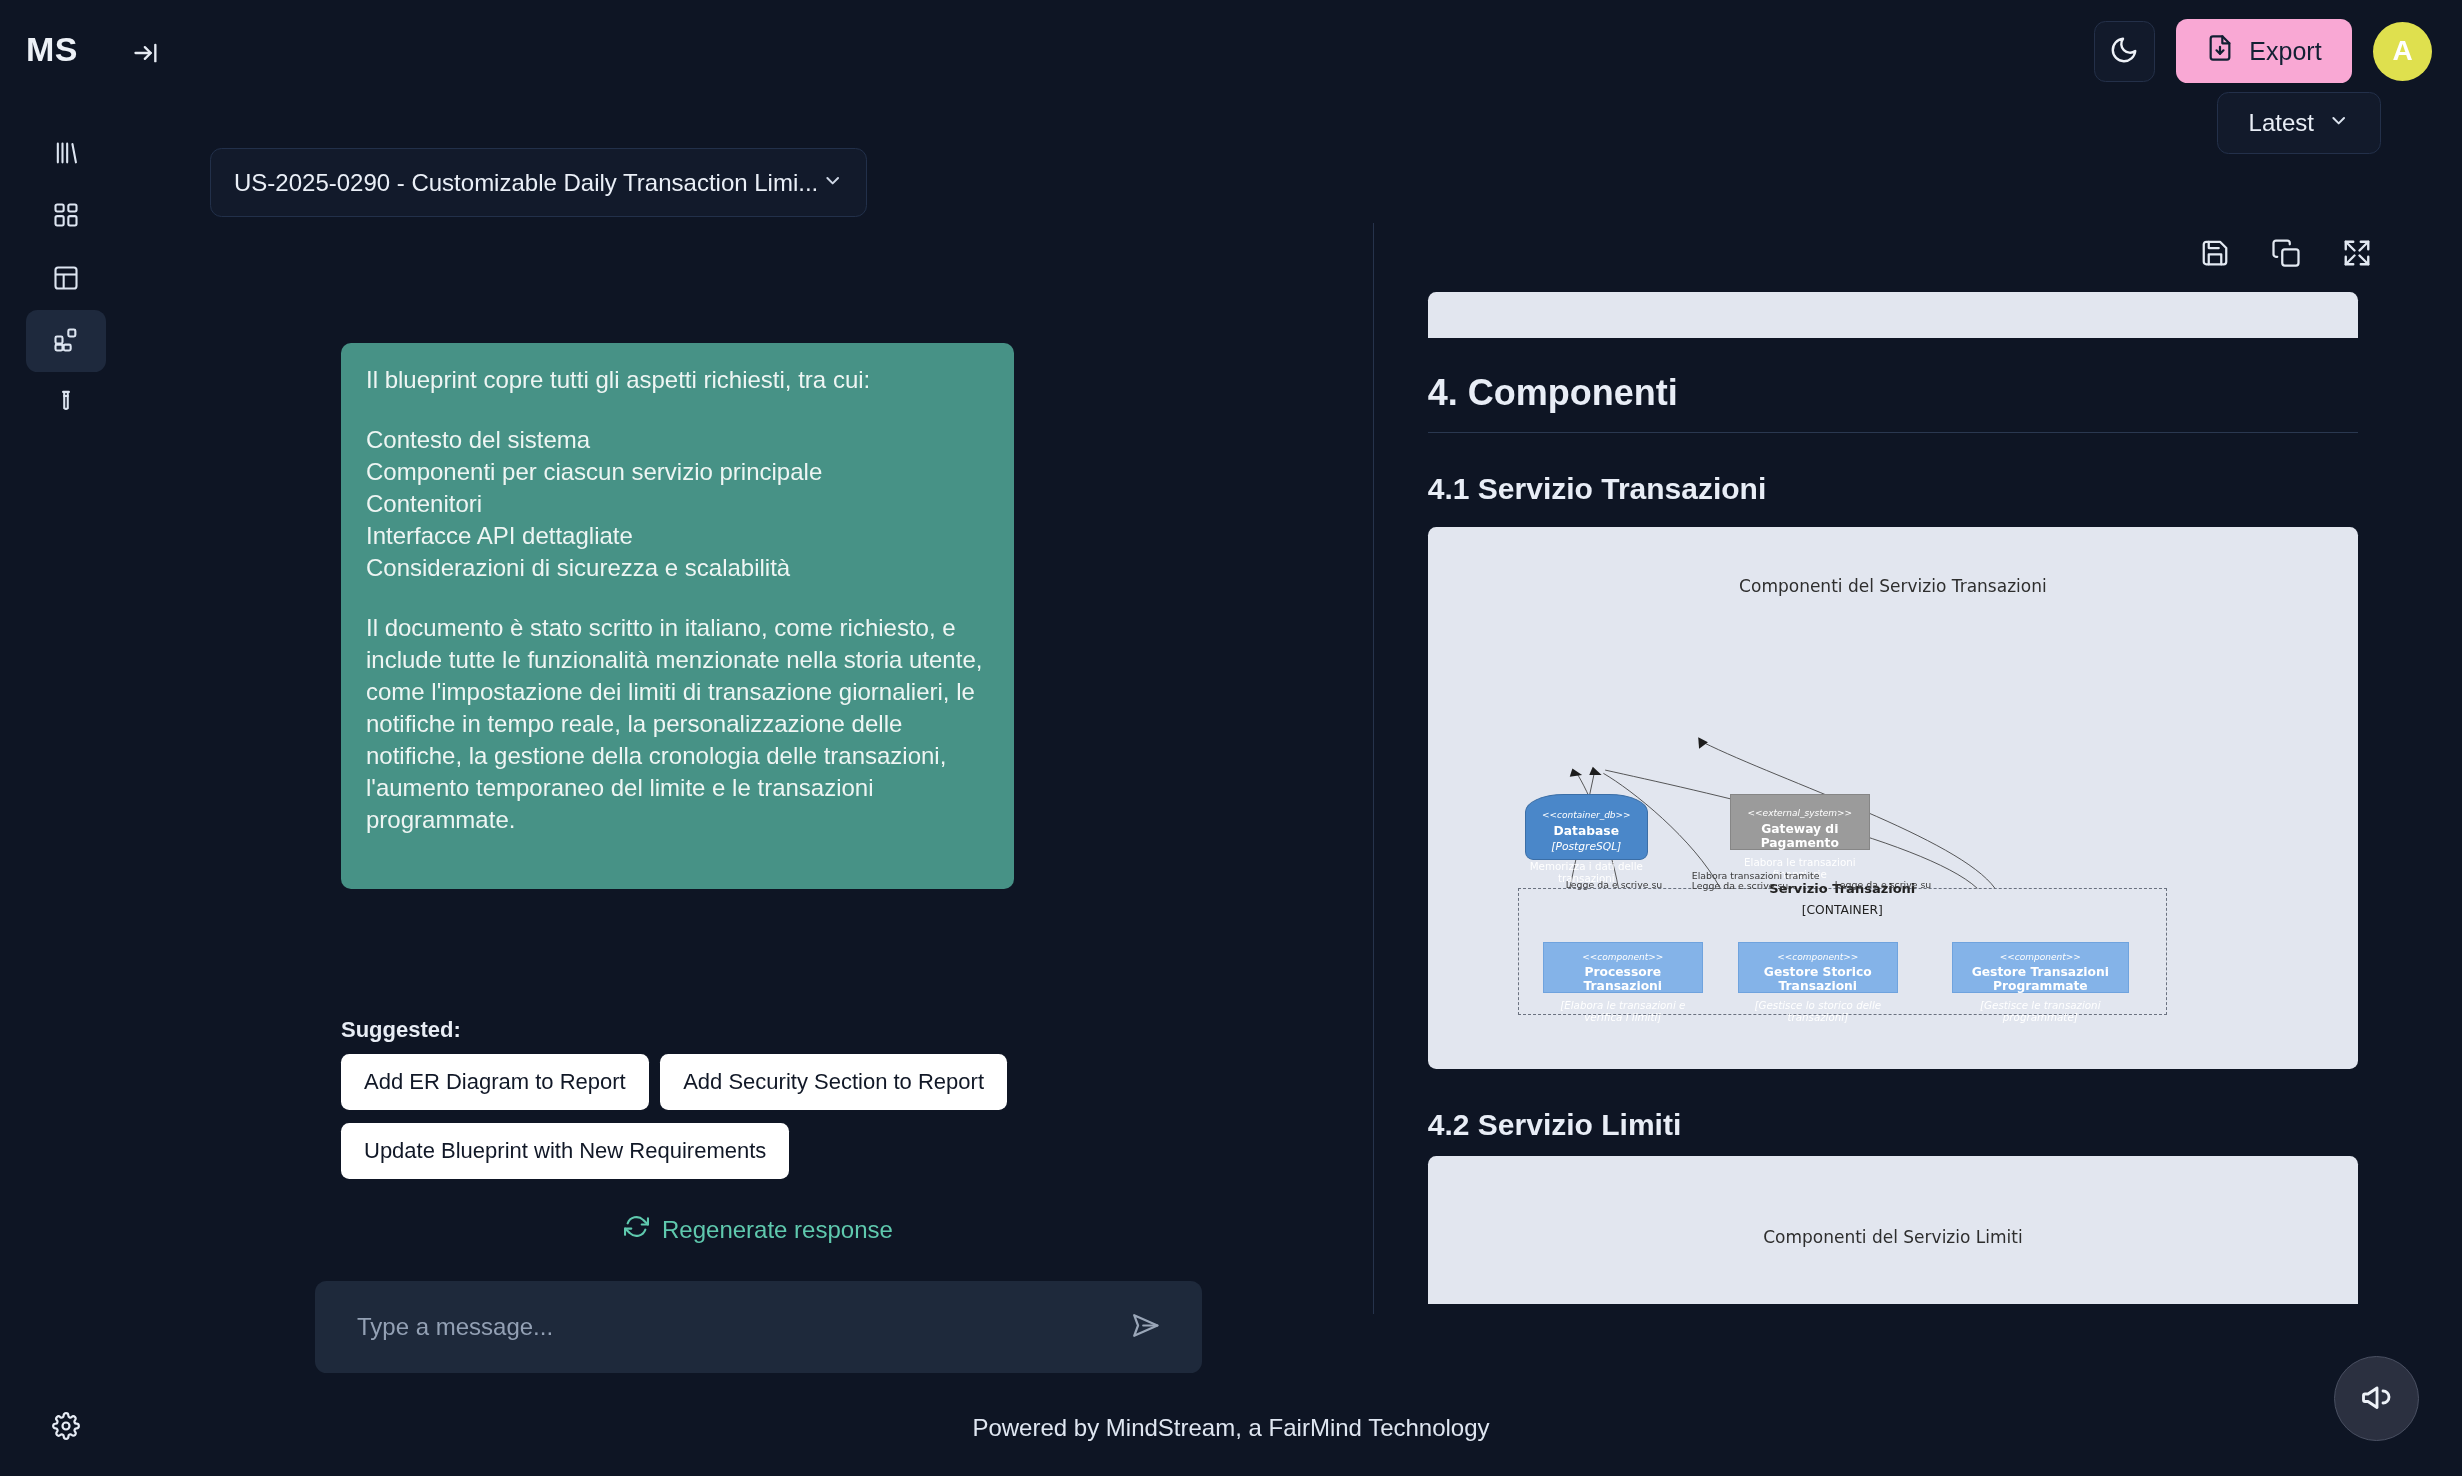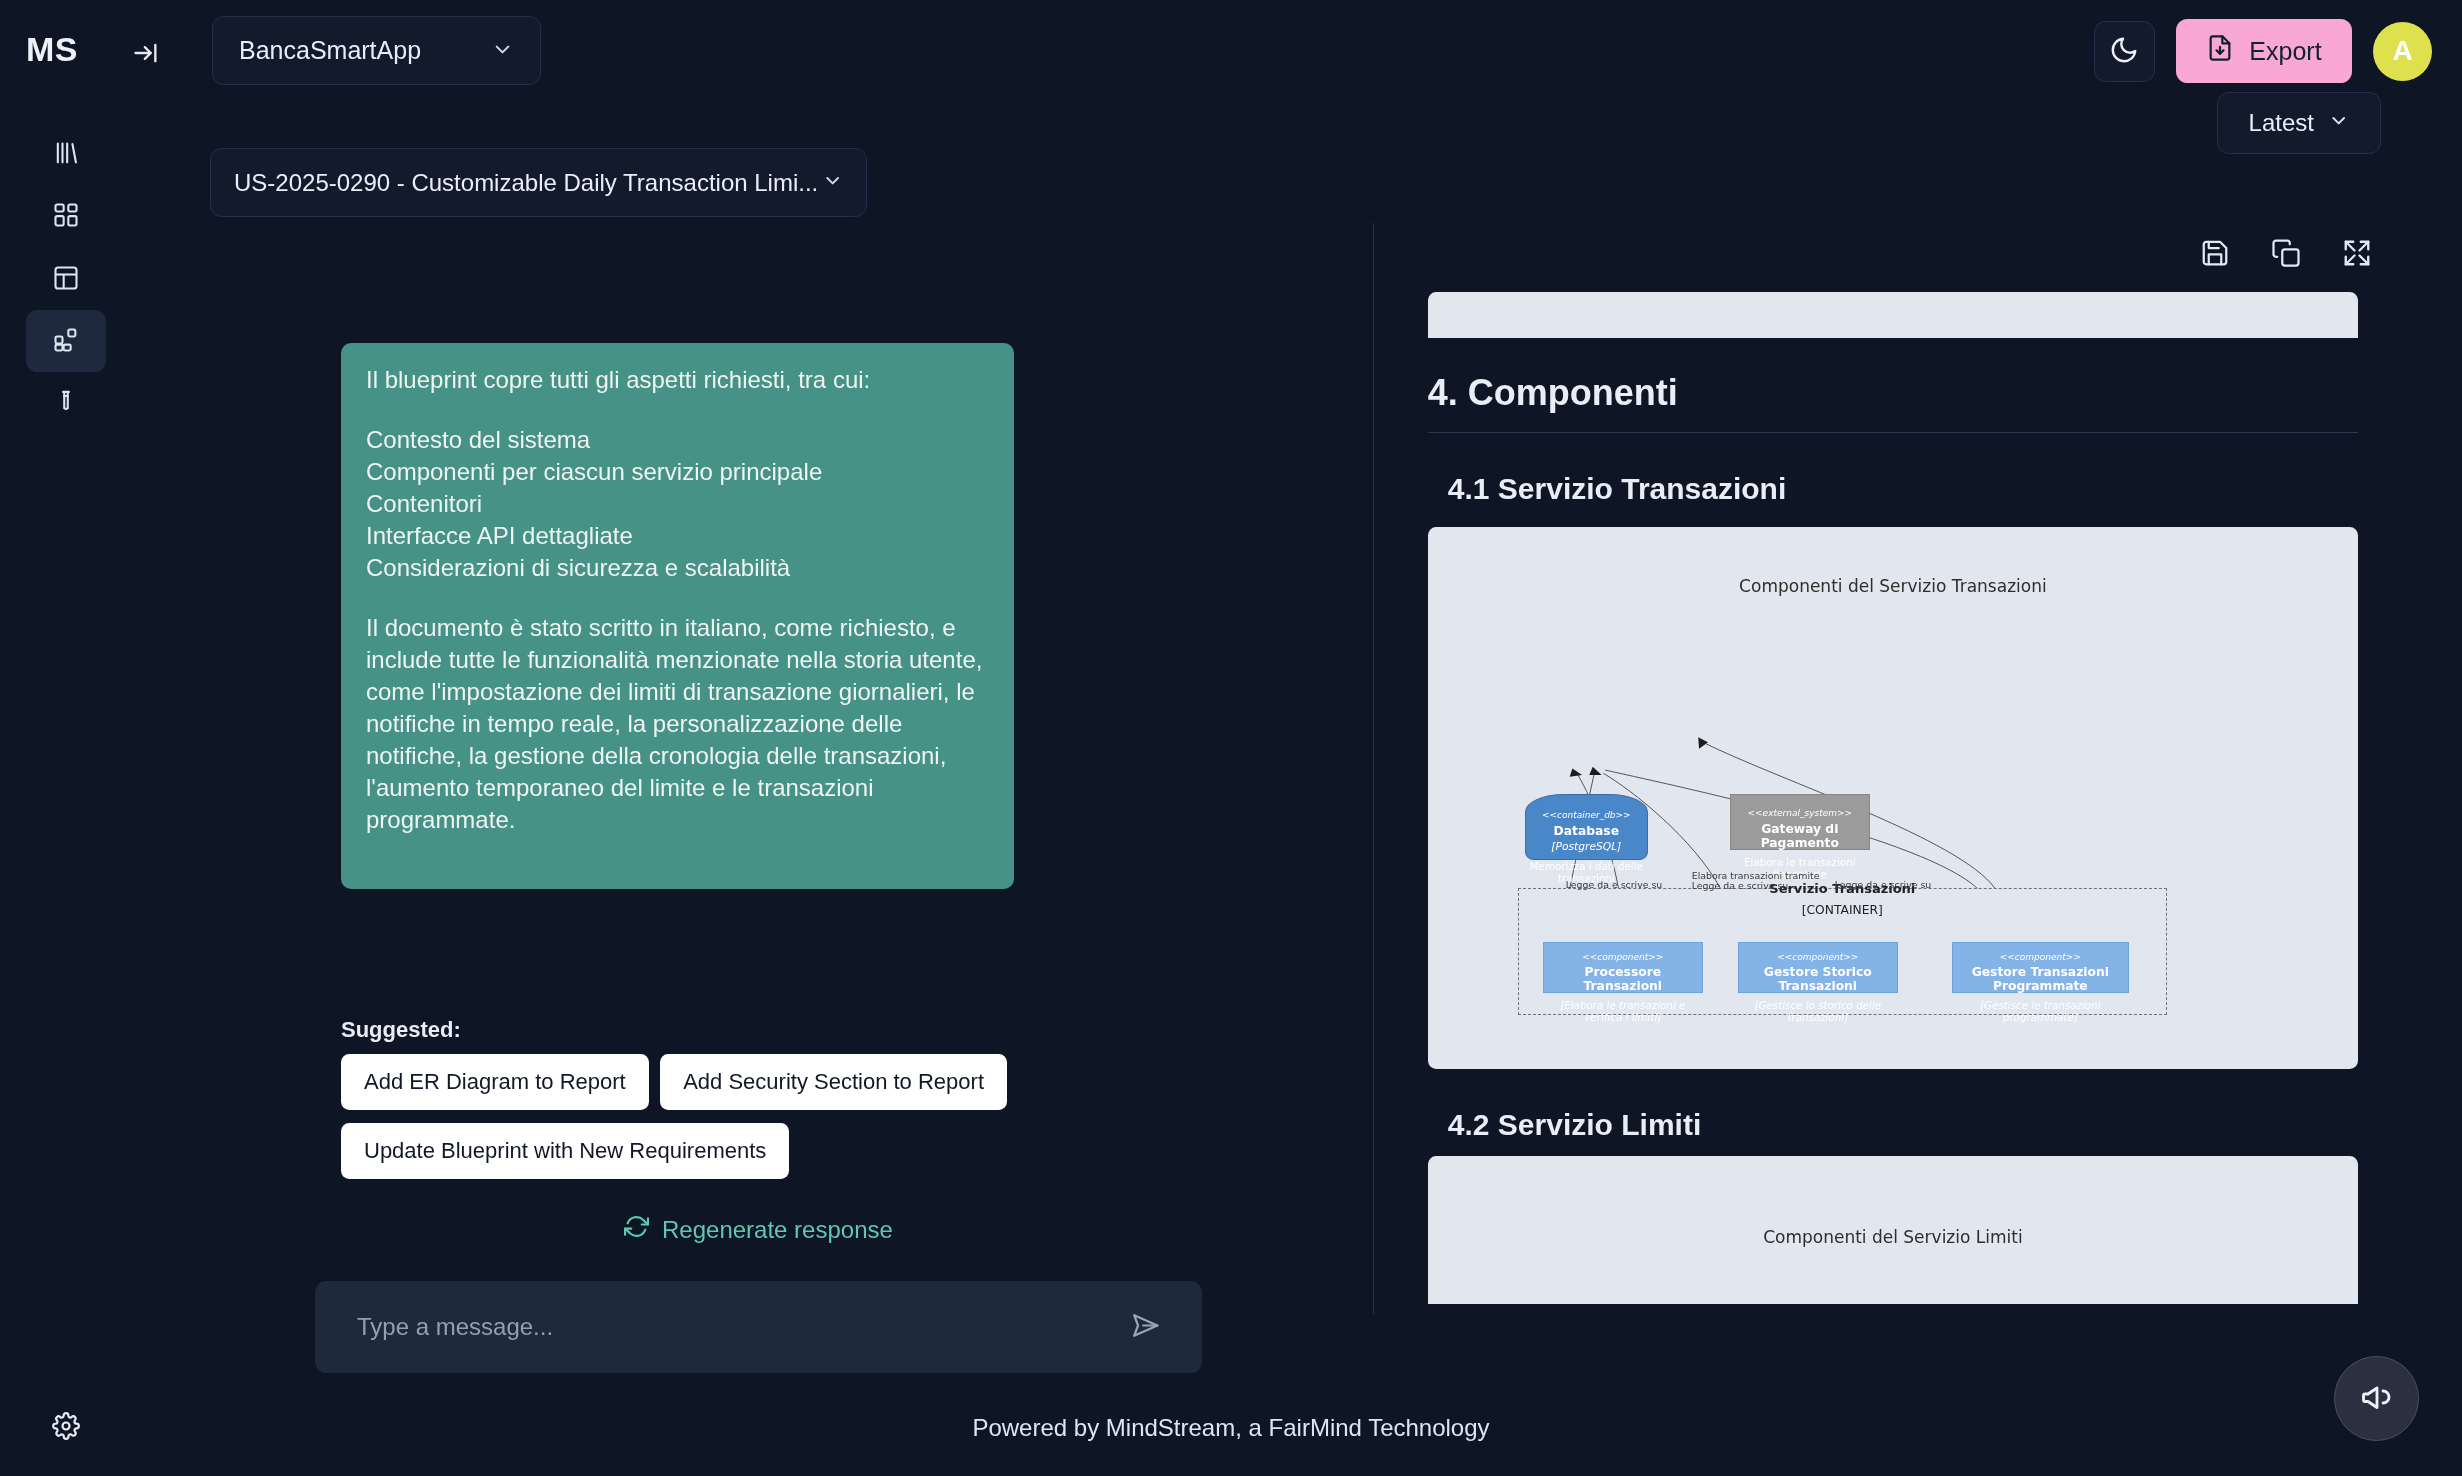--- a/index.html
+++ b/index.html
@@ -84,21 +84,21 @@
     font-size:24px; color:#e9eef6; cursor:pointer; }
   .pv-tools { position:absolute; right:39px; top:15px; display:flex; gap:41px;
     color:#e3e9f2; }
   .pv-tools span { cursor:pointer; display:flex; }
 
   .pv-body { position:absolute; left:0.8px; top:69px; right:0; bottom:0; overflow:hidden; }
   .pv-inner { position:absolute; left:53px; right:53px; top:0; }
   .white-strip { height:46px; background:#e2e6ef; border-radius:8.2px 8.2px 0 0; }
   .h2 { margin-top:34px; font-size:36px; font-weight:bold; color:#e8edf6;
     padding-bottom:18px; border-bottom:0.8px solid #2a3850; }
-  .h3 { margin-top:39px; font-size:30px; font-weight:bold; color:#e8edf6;margin-left:20px; }
+  .h3 { margin-top:39px; font-size:30px; font-weight:bold; color:#e8edf6; }
   .diagram-card { margin-top:21.4px; background:#e2e6ef; border-radius:8.2px;
     height:542px; position:relative; overflow:hidden; }
   .diagram-card.second { margin-top:14px; height:148px; border-radius:8.2px 8.2px 0 0; }
   .dg-title { position:absolute; width:100%; text-align:center; font-size:17px;
     color:#2e2e2e; font-family:"DejaVu Sans", sans-serif; }
 
   
   .footer { position:absolute; left:0; bottom:0; width:2462px; height:99px;
     display:flex; align-items:center; justify-content:center;
     font-size:24px; color:#dfe6f1; }
@@ -135,28 +135,20 @@
     <div class="brand">MS</div>
 
     <div class="collapse-btn">
       <svg width="28" height="28" viewBox="0 0 24 24" fill="none" stroke="currentColor" stroke-width="2" stroke-linecap="round" stroke-linejoin="round">
         <line x1="3" y1="12" x2="16" y2="12"></line>
           <polyline points="11,7 16,12 11,17"></polyline>
           <line x1="20" y1="5" x2="20" y2="19"></line>
       </svg>
     </div>
 
-    <div class="proj-select">
-      <span class="label">BancaSmartApp</span>
-      <span class="chev">
-        <svg width="23" height="23" viewBox="0 0 24 24" fill="none" stroke="currentColor" stroke-width="2.2" stroke-linecap="round" stroke-linejoin="round">
-            <polyline points="6,9 12,15 18,9"></polyline>
-          </svg>
-      </span>
-    </div>
 
     <div class="topright">
       <div class="icon-btn">
         <span>
           <svg width="30" height="30" viewBox="0 0 24 24" fill="none" stroke="currentColor" stroke-width="1.9" stroke-linecap="round" stroke-linejoin="round">
               <path d="M21 12.79A9 9 0 1 1 11.21 3 7 7 0 0 0 21 12.79z"></path>
             </svg>
         </span>
       </div>
       <div class="export-btn">

